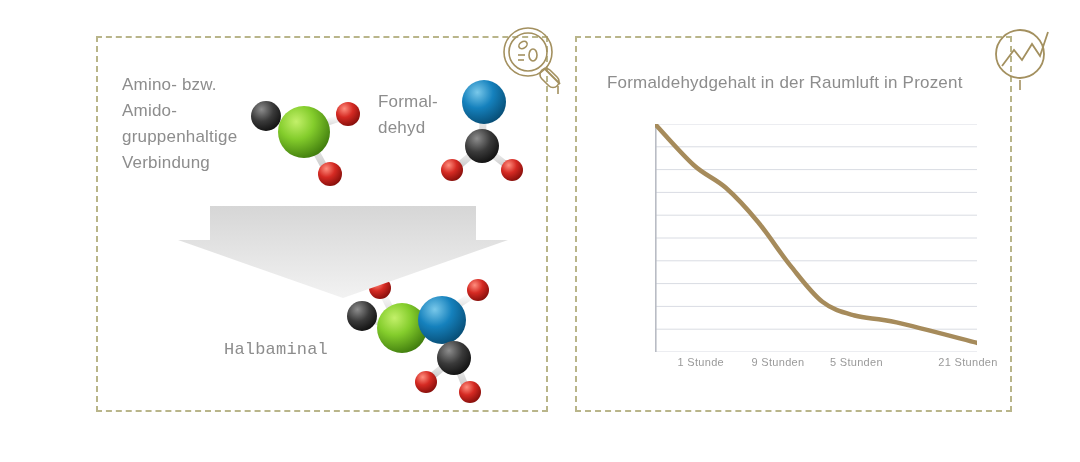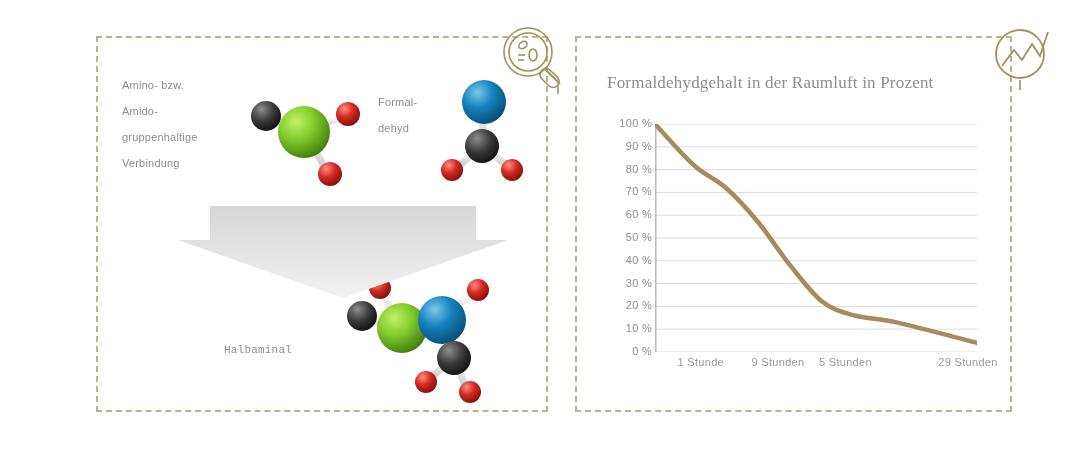--- a/index.html
+++ b/index.html
@@ -42,21 +42,21 @@
     width: 74px;
     height: 74px;
     z-index: 6;
   }
   #icon-magnifier-wrap { left: 498px; top: 22px; }
   #icon-trend-wrap { left: 988px; top: 22px; }
 
   
   .react-label {
     position: absolute;
-    font-size: 11px;
+    font-size: 17px;
     line-height: 26px;
     color: #8d8d8d;
     letter-spacing: .2px;
     white-space: pre-line;
   }
   #label-amino {
     left: 122px;
     top: 72px;
     width: 180px;
   }
@@ -89,21 +89,20 @@
 
   
   #chart-title {
     position: absolute;
     left: 607px;
     top: 73px;
     font-size: 17px;
     color: #8d8d8d;
     letter-spacing: .2px;
     white-space: nowrap;
-    font-family: Liberation Serif, serif;
   }
   #chart-area {
     position: absolute;
     left: 600px;
     top: 124px;
     width: 390px;
     height: 255px;
   }
   .ylabel {
     position: absolute;
@@ -252,49 +251,36 @@
   <g fill="none" stroke="#a3905f" stroke-width="1.8">
     <circle cx="32" cy="32" r="24"></circle>
     <polyline points="14,44 26,28 34,38 44,22 52,34 60,10"></polyline>
     <line x1="32" y1="58" x2="32" y2="68" stroke-width="1.6"></line>
   </g>
 </svg>
 
 <div id="chart-title">Formaldehydgehalt in der Raumluft in Prozent</div>
 
 <div id="chart-area">
-  <div id="y-axis-labels">
-      <div class="ylabel" style="top: -7px;">100 %</div>
-      <div class="ylabel" style="top: 15.8px;">90 %</div>
-      <div class="ylabel" style="top: 38.6px;">80 %</div>
-      <div class="ylabel" style="top: 61.4px;">70 %</div>
-      <div class="ylabel" style="top: 84.2px;">60 %</div>
-      <div class="ylabel" style="top: 107px;">50 %</div>
-      <div class="ylabel" style="top: 129.8px;">40 %</div>
-      <div class="ylabel" style="top: 152.6px;">30 %</div>
-      <div class="ylabel" style="top: 175.4px;">20 %</div>
-      <div class="ylabel" style="top: 198.2px;">10 %</div>
-      <div class="ylabel" style="top: 221px;">0 %</div>
-    </div>
   <div id="plot">
     <svg id="plot-svg" viewBox="0 0 322 228" preserveAspectRatio="none" style="position:absolute;left:0;top:0;width:322px;height:228px;">
       <g id="gridlines">
           <line x1="0" x2="322" y1="0" y2="0" stroke="#d9dce3" stroke-width="1"></line>
           <line x1="0" x2="322" y1="22.799999999999983" y2="22.799999999999983" stroke="#d9dce3" stroke-width="1"></line>
           <line x1="0" x2="322" y1="45.599999999999994" y2="45.599999999999994" stroke="#d9dce3" stroke-width="1"></line>
           <line x1="0" x2="322" y1="68.4" y2="68.4" stroke="#d9dce3" stroke-width="1"></line>
           <line x1="0" x2="322" y1="91.20000000000002" y2="91.20000000000002" stroke="#d9dce3" stroke-width="1"></line>
           <line x1="0" x2="322" y1="114" y2="114" stroke="#d9dce3" stroke-width="1"></line>
           <line x1="0" x2="322" y1="136.8" y2="136.8" stroke="#d9dce3" stroke-width="1"></line>
           <line x1="0" x2="322" y1="159.60000000000002" y2="159.60000000000002" stroke="#d9dce3" stroke-width="1"></line>
           <line x1="0" x2="322" y1="182.4" y2="182.4" stroke="#d9dce3" stroke-width="1"></line>
           <line x1="0" x2="322" y1="205.2" y2="205.2" stroke="#d9dce3" stroke-width="1"></line>
           <line x1="0" x2="322" y1="228" y2="228" stroke="#d9dce3" stroke-width="1.2"></line>
         </g>
       <line id="y-axis-line" x1="0.8" y1="0" x2="0.8" y2="228" stroke="#b9bcc4" stroke-width="1.6"></line>
       <path id="series-path" fill="none" stroke-linecap="round" stroke-linejoin="round" stroke-width="4.5" d="M0.0,0.0 C6.4,6.8 26.8,30.4 38.6,41.0 C50.4,51.7 60.1,54.3 70.8,63.8 C81.6,73.3 92.3,85.1 103.0,98.0 C113.8,111.0 124.5,128.1 135.2,141.4 C146.0,154.7 156.7,169.5 167.4,177.8 C178.2,186.2 187.3,188.1 199.6,191.5 C212.0,194.9 221.1,193.8 241.5,198.4 C261.9,202.9 308.6,215.5 322.0,218.9" stroke="#a68b5b"></path>
     </svg>
   <div class="xlabel" style="left: 22.54px;">1 Stunde</div>
       <div class="xlabel" style="left: 96.6px;">9 Stunden</div>
-      <div class="xlabel" style="left: 164px; text-align: right;">5 Stunden</div>
-      <div class="xlabel" style="left: 283.36px;">29 Stunden</div>
+      <div class="xlabel" style="left: 175px; text-align: right;">5 Stunden</div>
+      <div class="xlabel" style="left: 283.36px;">21 Stunden</div>
     </div>
 </div>
 
 </body></html>

